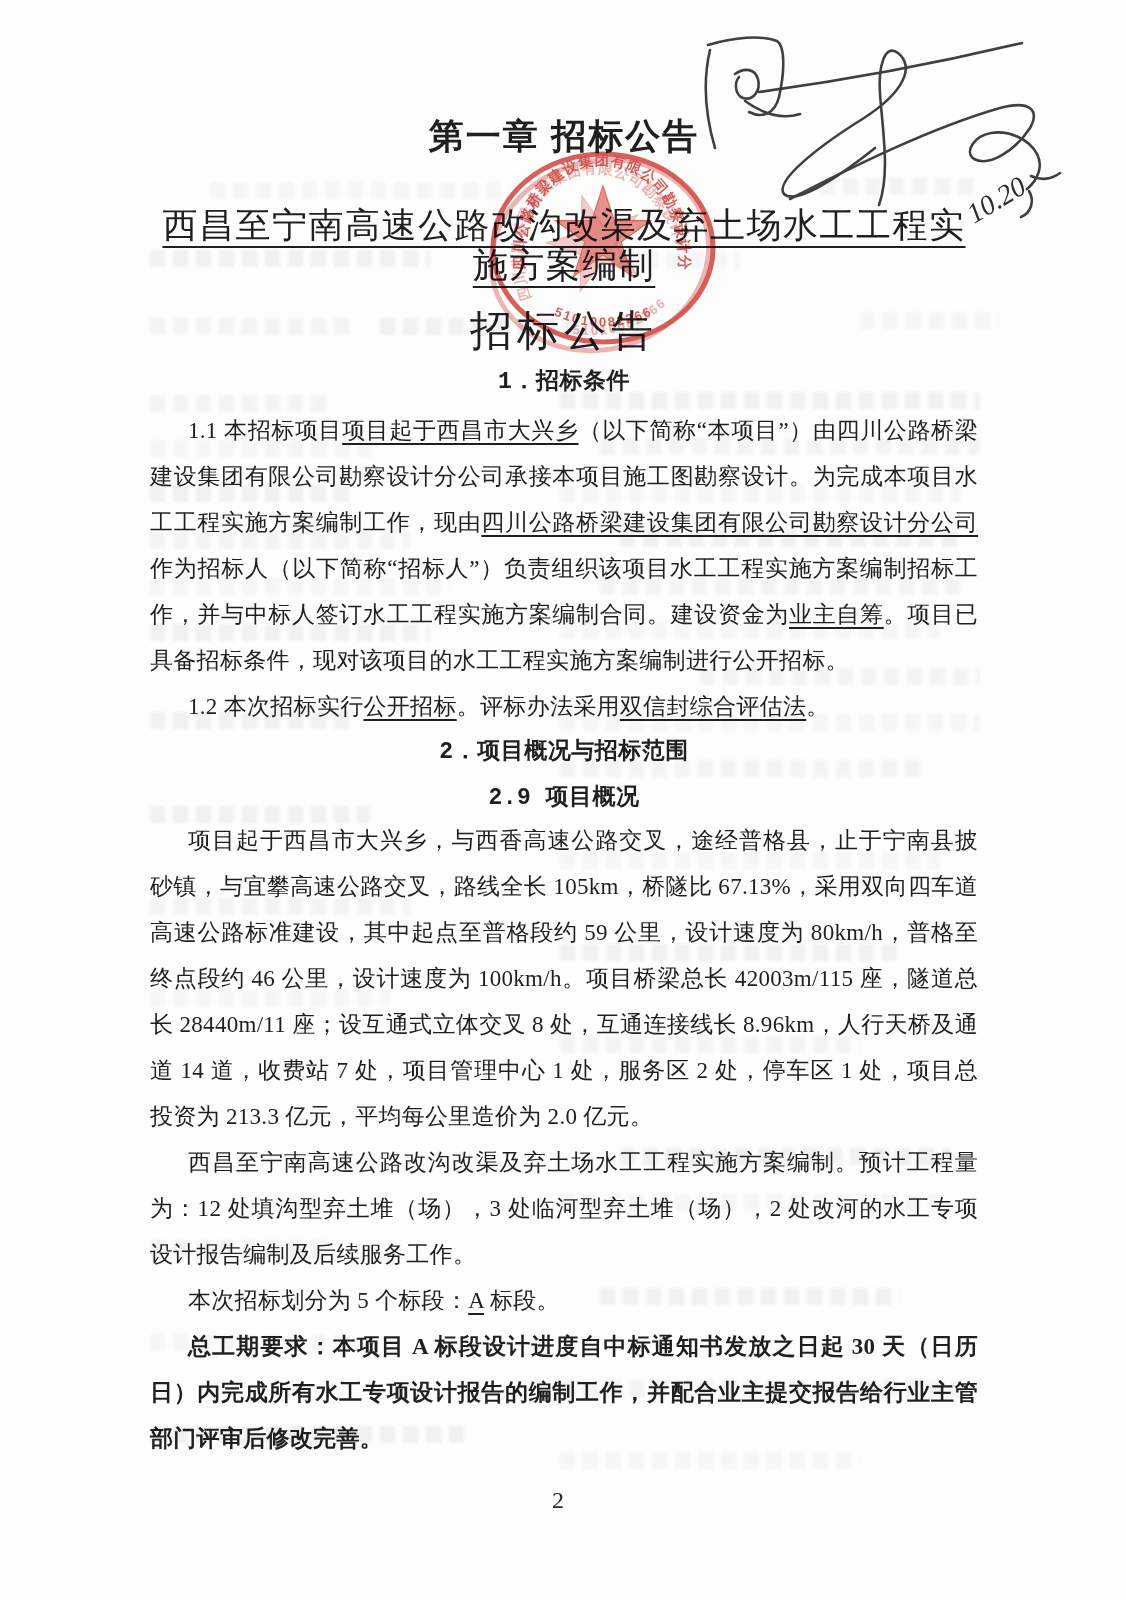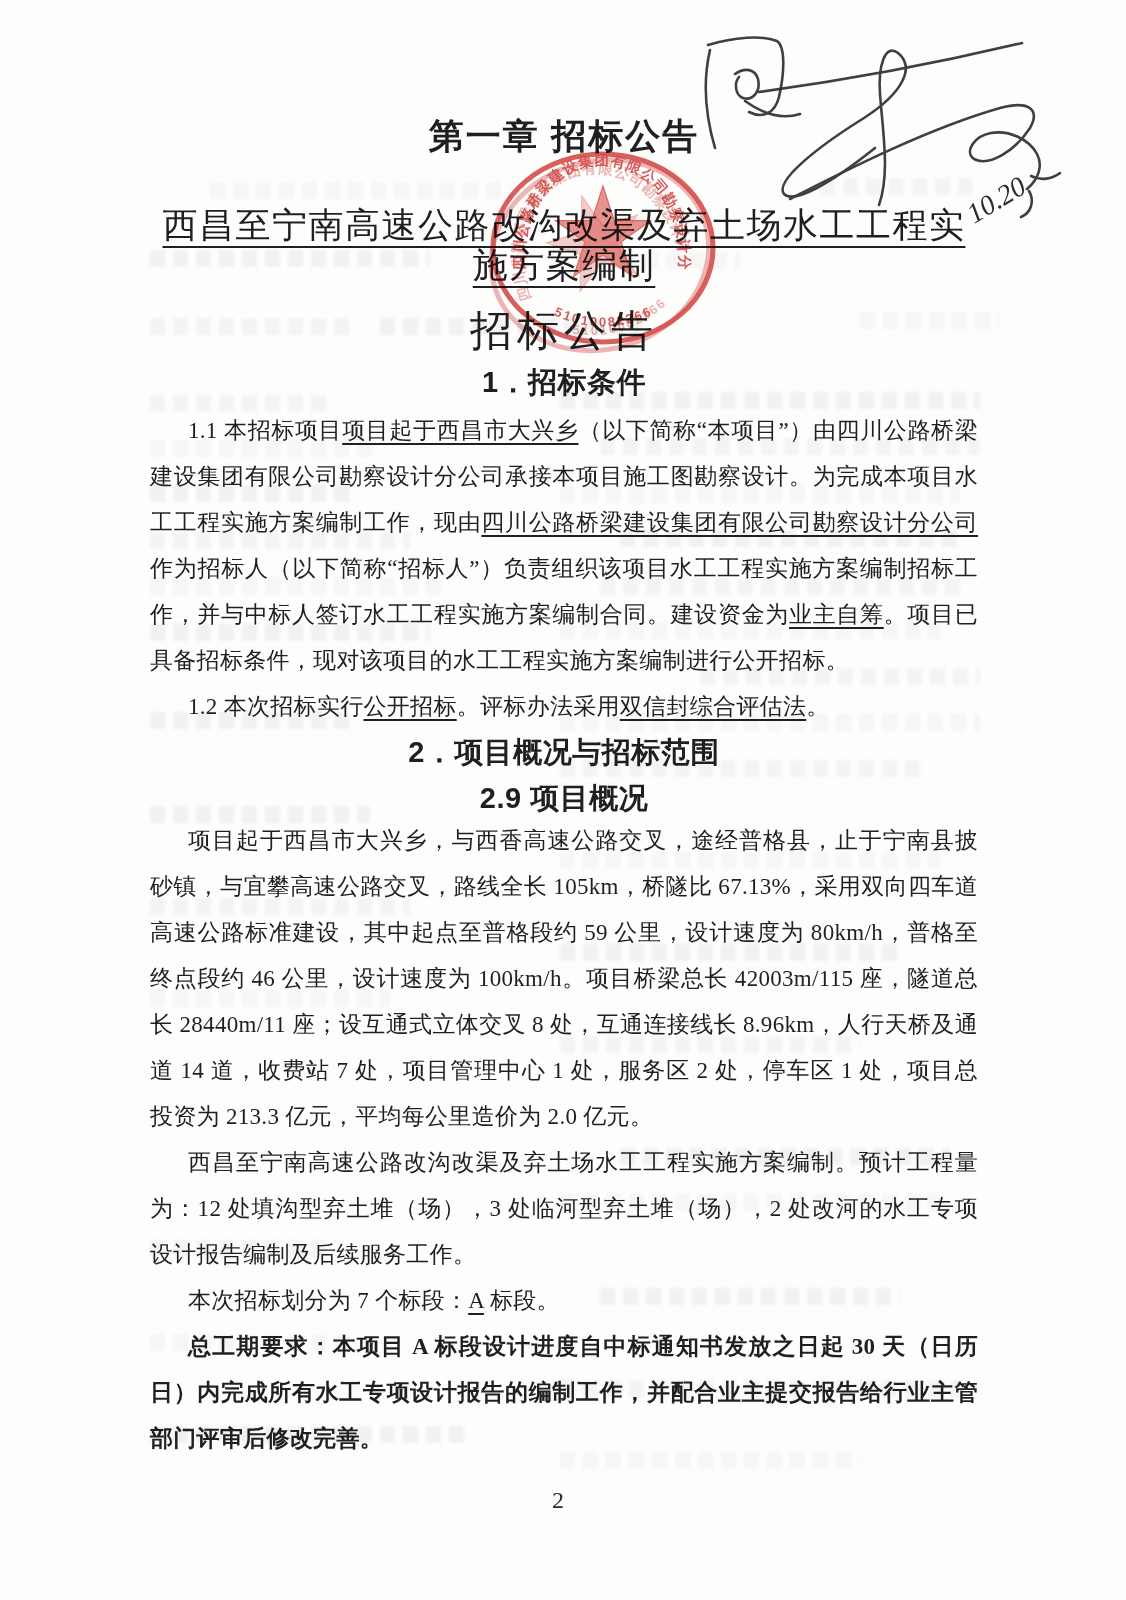--- a/index.html
+++ b/index.html
@@ -28,21 +28,21 @@
   .doc-title{
     margin-top:46px;font-size:35px;line-height:40px;font-weight:normal;
     text-align:center;letter-spacing:1.5px;
     text-decoration:underline;text-decoration-thickness:2px;text-underline-offset:9px;
   }
   .doc-subtitle{
     margin-top:24px;font-size:42px;line-height:42px;font-weight:normal;
     text-align:center;letter-spacing:5px;
   }
   .sec-h{
-    margin:10px 4px 0;font-size:29px;line-height:40px;font-weight:bold;letter-spacing:.5px;
+    margin:10px 4px 0;font-size:23px;line-height:40px;font-weight:bold;letter-spacing:.5px;font-family:Liberation Mono, monospace;
   }
   p{margin:0;font-size:23px;line-height:46px;text-align:justify;letter-spacing:.3px;}
   .indent{text-indent:38px;}
   .mt6{margin-top:6px;} .mt2{margin-top:2px;}
   .u{text-decoration:underline;text-decoration-thickness:1.5px;text-underline-offset:5px;}
   .b{font-weight:bold;}
   .bold-para{font-weight:bold;}
   #page-num{
     position:absolute;left:0;right:10px;top:1487px;z-index:1;
     text-align:center;font-size:24px;color:#2a2a38;
@@ -110,21 +110,21 @@
 
   <div class="sec-h gothic mt2">2．项目概况与招标范围</div>
 
   <div class="sec-h gothic mt6">2.9 项目概况</div>
 
   <p class="indent">项目起于西昌市大兴乡，与西香高速公路交叉，途经普格县，止于宁南县披砂镇，与宜攀高速公路交叉，路线全长 105km，桥隧比 67.13%，采用双向四车道高速公路标准建设，其中起点至普格段约 59 公里，设计速度为 80km/h，普格至终点段约 46 公里，设计速度为 100km/h。项目桥梁总长 42003m/115 座，隧道总长 28440m/11 座；设互通式立体交叉 8 处，互通连接线长 8.96km，人行天桥及通道 14 道，收费站 7 处，项目管理中心 1 处，服务区 2 处，停车区 1 处，项目总投资为 213.3 亿元，平均每公里造价为 2.0 亿元。</p>
 
 
   <p class="indent">西昌至宁南高速公路改沟改渠及弃土场水工工程实施方案编制。预计工程量为：12 处填沟型弃土堆（场），3 处临河型弃土堆（场），2 处改河的水工专项设计报告编制及后续服务工作。</p>
 
-  <p class="indent"><span>本次招标划分为 7 个标段：</span><span class="u">A</span><span> 标段。</span></p>
+  <p class="indent"><span>本次招标划分为 5 个标段：</span><span class="u">A</span><span> 标段。</span></p>
 
   <p class="indent bold-para"><span class="b">总工期要求：本项目 A 标段设计进度自中标通知书发放之日起 30 天（日历日）内完成所有水工专项设计报告的编制工作，并配合业主提交报告给行业主管部门评审后修改完善。</span></p>
 
 </div>
 
 <div id="page-num">2</div>
 
 <svg id="seal" width="244" height="218" viewBox="0 0 244 218">
   <defs>
     <path id="arcTop" d="M42.9,130 C30,-18 210,-18 197.1,130" fill="none"></path>

